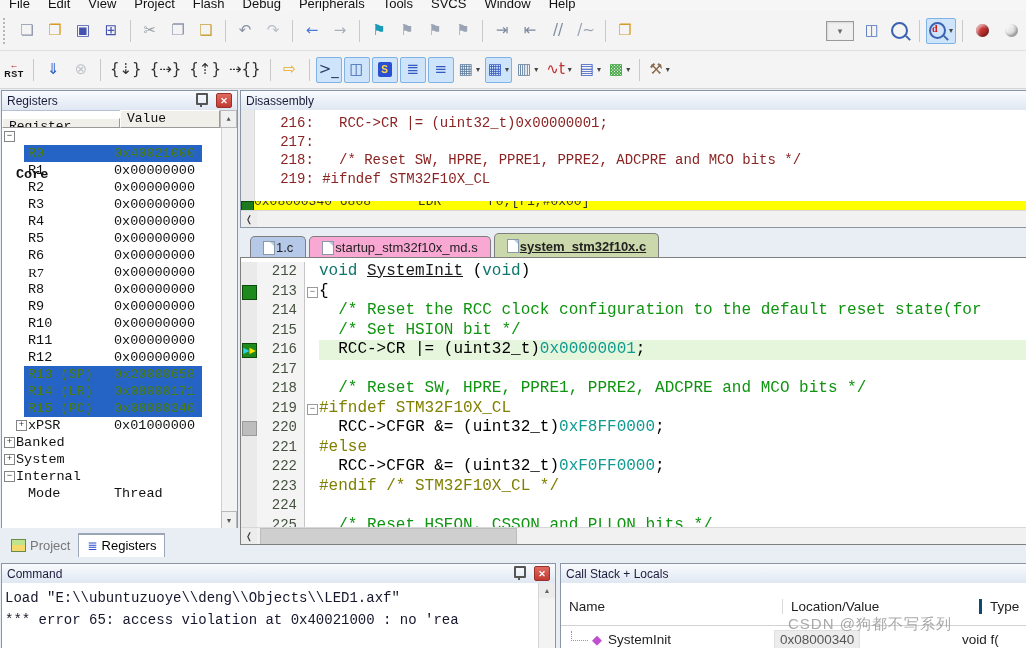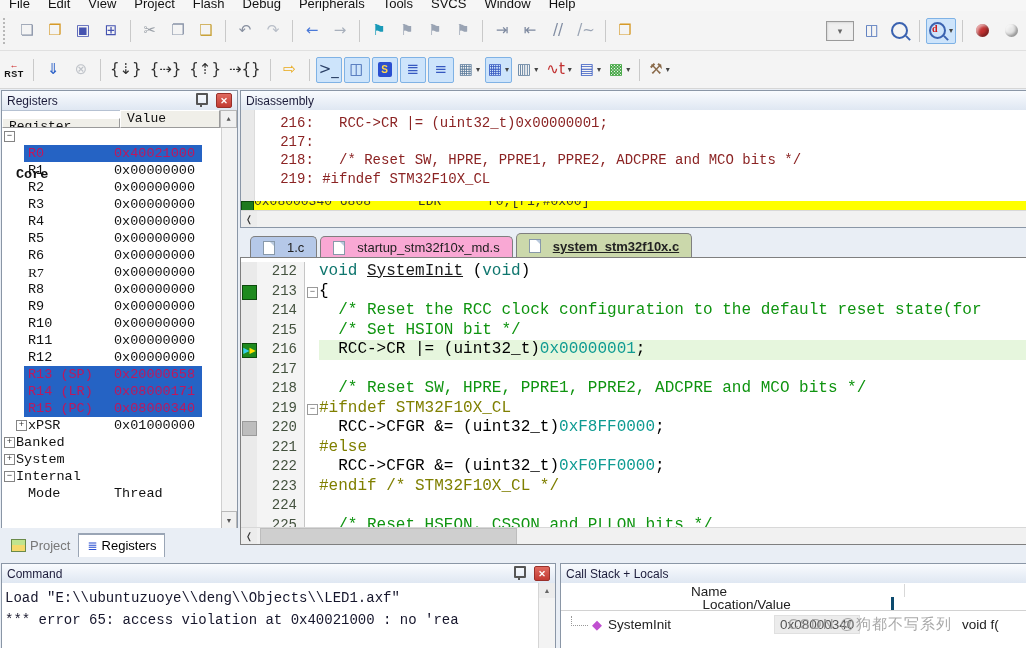--- a/index.html
+++ b/index.html
@@ -49,21 +49,21 @@
   #reg-rows{position:absolute;left:0;top:37px;right:15px;bottom:0;overflow:hidden;font-family:"Liberation Mono",monospace;font-size:13.5px;}
   #reg-scroll{position:absolute;right:0;top:37px;bottom:0;width:15px;background:#f3f3f3;border-left:1px solid #d0d0d0;}
   #reg-scroll .sarr{position:absolute;left:-1px;right:0;height:16px;width:auto;}
   #reg-scroll .down{bottom:0;}
   .regrow{position:relative;height:17px;line-height:17px;white-space:nowrap;}
   .expbox{position:absolute;top:3px;width:9px;height:9px;border:1px solid #848484;background:#fff;font-size:9px;line-height:8px;text-align:center;color:#333;}
   .reghl{position:absolute;top:0;bottom:0;background:#2563c4;}
   .regname{position:absolute;color:#111;}
   .regname.bold{font-weight:bold;}
   .regval{position:absolute;left:112px;color:#111;}
-  .regrow.sel .regname,.regrow.sel .regval{color:#be185d;}
+  .regrow.sel .regname,.regrow.sel .regval{color:#4d7c0f;}
 
   
   #regtabs{position:absolute;left:1px;top:528px;width:235px;height:29px;background:#e9eef5;display:flex;align-items:flex-end;padding-left:2px;}
   .rtab{display:flex;align-items:center;gap:4px;padding:3px 8px 4px;font-size:13px;color:#777;}
   .rtab.active{background:#fff;border:1px solid #9aa5b5;border-top-width:2px;border-bottom:none;color:#000;}
   .prjic{width:13px;height:11px;background:linear-gradient(#bfe48e 50%,#f5d96b 50%);border:1px solid #6a8a4a;}
   .regic{color:#2a4fd0;font-size:12px;line-height:1;}
 
   
   #disasm{position:absolute;left:240px;top:90px;width:786px;height:136px;background:#fff;border:1px solid #8a96a6;border-right:none;}
@@ -73,21 +73,21 @@
   #dcur{position:absolute;left:0;right:0;bottom:0;height:10px;display:flex;}
   .dcurmk{width:13px;background:#1e7a1e;border:1px solid #0c4a0c;box-sizing:border-box;}
   .dcurline{flex:1;background:#ffff00;overflow:hidden;height:10px;}
   .dcurline span{display:block;margin-top:-7px;font-family:"Liberation Mono",monospace;font-size:13px;color:#333;white-space:pre;}
   .hscroll{position:absolute;left:0;right:0;bottom:0;height:16px;background:#f1f1f1;border-top:1px solid #d8d8d8;display:flex;}
   .hscroll .sarr{width:16px;height:100%;border:none;background:#ececec;font-size:9px;color:#333;}
   .hthumb{height:100%;background:#cfcfcf;border:1px solid #bdbdbd;}
 
   
   #etabs{position:absolute;left:240px;top:232px;width:786px;height:26px;display:flex;align-items:flex-end;padding-left:10px;overflow:hidden;}
-  .etab{display:flex;align-items:center;gap:12px;height:21px;padding:0 12px;border:1px solid #7f7f7f;border-bottom:none;border-radius:5px 5px 0 0;font-size:13px;color:#222;margin-right:3px;white-space:nowrap;}
+  .etab{display:flex;align-items:center;gap:1px;height:21px;padding:0 12px;border:1px solid #7f7f7f;border-bottom:none;border-radius:5px 5px 0 0;font-size:13px;color:#222;margin-right:3px;white-space:nowrap;}
   .tab-blue{background:#b5c8e8;}
   .tab-yellow{background:#f9a8d4;}
   .tab-green{background:#cbd8ab;}
   .etab.active{height:24px;font-weight:bold;}
   .etab.active .etablabel{text-decoration:underline;}
   .docic{position:relative;width:10px;height:12px;background:#fff;border:1px solid #8899aa;}
   .docic::after{content:"";position:absolute;right:0;top:0;border-style:solid;border-width:0 4px 4px 0;border-color:transparent #b9c9dd transparent transparent;}
 
   
   #editor{position:absolute;left:240px;top:257px;width:786px;height:286px;background:#fff;border:1px solid #7f7f7f;border-right:none;overflow:hidden;}
@@ -114,21 +114,21 @@
 
   
   #command{position:absolute;left:1px;top:563px;width:553px;height:85px;background:#fff;border:1px solid #8a96a6;}
   #cmd-body{position:absolute;left:0;top:19px;right:16px;bottom:0;background:#fff;overflow:hidden;padding:4px 0 0 3px;font-family:"Liberation Mono",monospace;font-size:14px;line-height:22px;color:#16162c;white-space:pre;}
   #cmd-scroll{position:absolute;right:0;top:19px;bottom:0;width:16px;background:#f3f3f3;border-left:1px solid #d5d5d5;}
   #cmd-scroll .sarr{width:100%;height:15px;border:none;background:#ececec;color:#666;}
 
   
   #callstack{position:absolute;left:560px;top:563px;width:466px;height:85px;background:#fff;border:1px solid #8a96a6;border-right:none;}
   #cs-body{position:absolute;left:0;top:19px;right:0;bottom:0;background:#fff;font-size:13.5px;color:#222;}
-  #cs-head{display:flex;height:26px;align-items:center;border-bottom:1px solid #d2d2d2;margin-top:1px;flex-direction:column;}
+  #cs-head{display:flex;height:26px;align-items:flex-start;border-bottom:1px solid #d2d2d2;margin-top:16px;}
   .cs-hcell{padding:0 8px;white-space:nowrap;overflow:hidden;}
   .cs-hcell:nth-child(1){width:205px;border-right:1px solid #d8d8d8;}
   .cs-hcell:nth-child(2){width:180px;border-right:3px solid #0c4a6e;}
   .cs-hcell:nth-child(3){flex:1;}
   .cs-row{display:flex;height:26px;align-items:center;}
   .cs-c1{width:213px;display:flex;align-items:center;white-space:nowrap;overflow:hidden;}
   .treestub{width:16px;height:9px;border-left:1px dotted #999;border-bottom:1px dotted #999;margin:0 4px 6px 10px;}
   .diamond{color:#c050d0;font-size:13px;margin-right:6px;}
   .cs-c2{width:188px;}
   .cs-c2 span{background:#ececec;border:1px solid #e0e0e0;padding:1px 5px;color:#555;}

